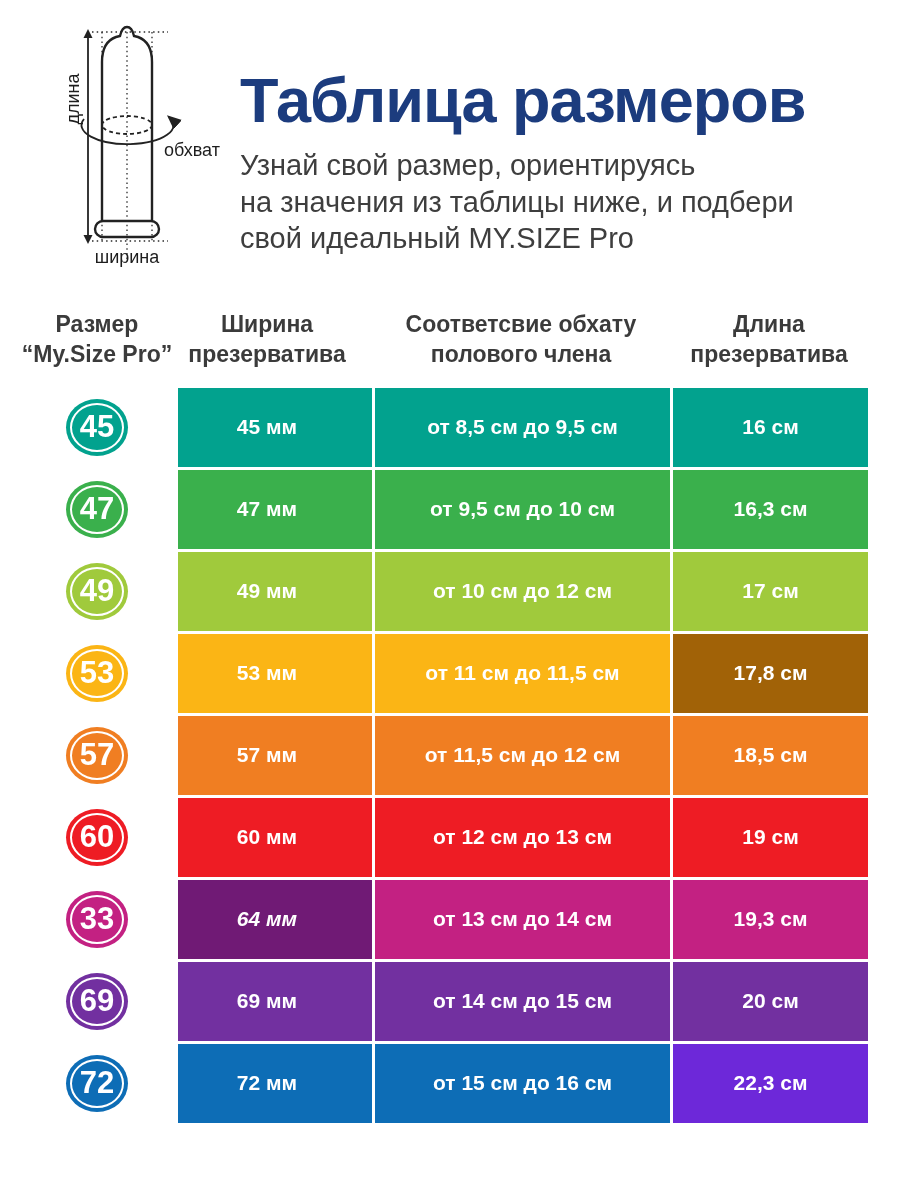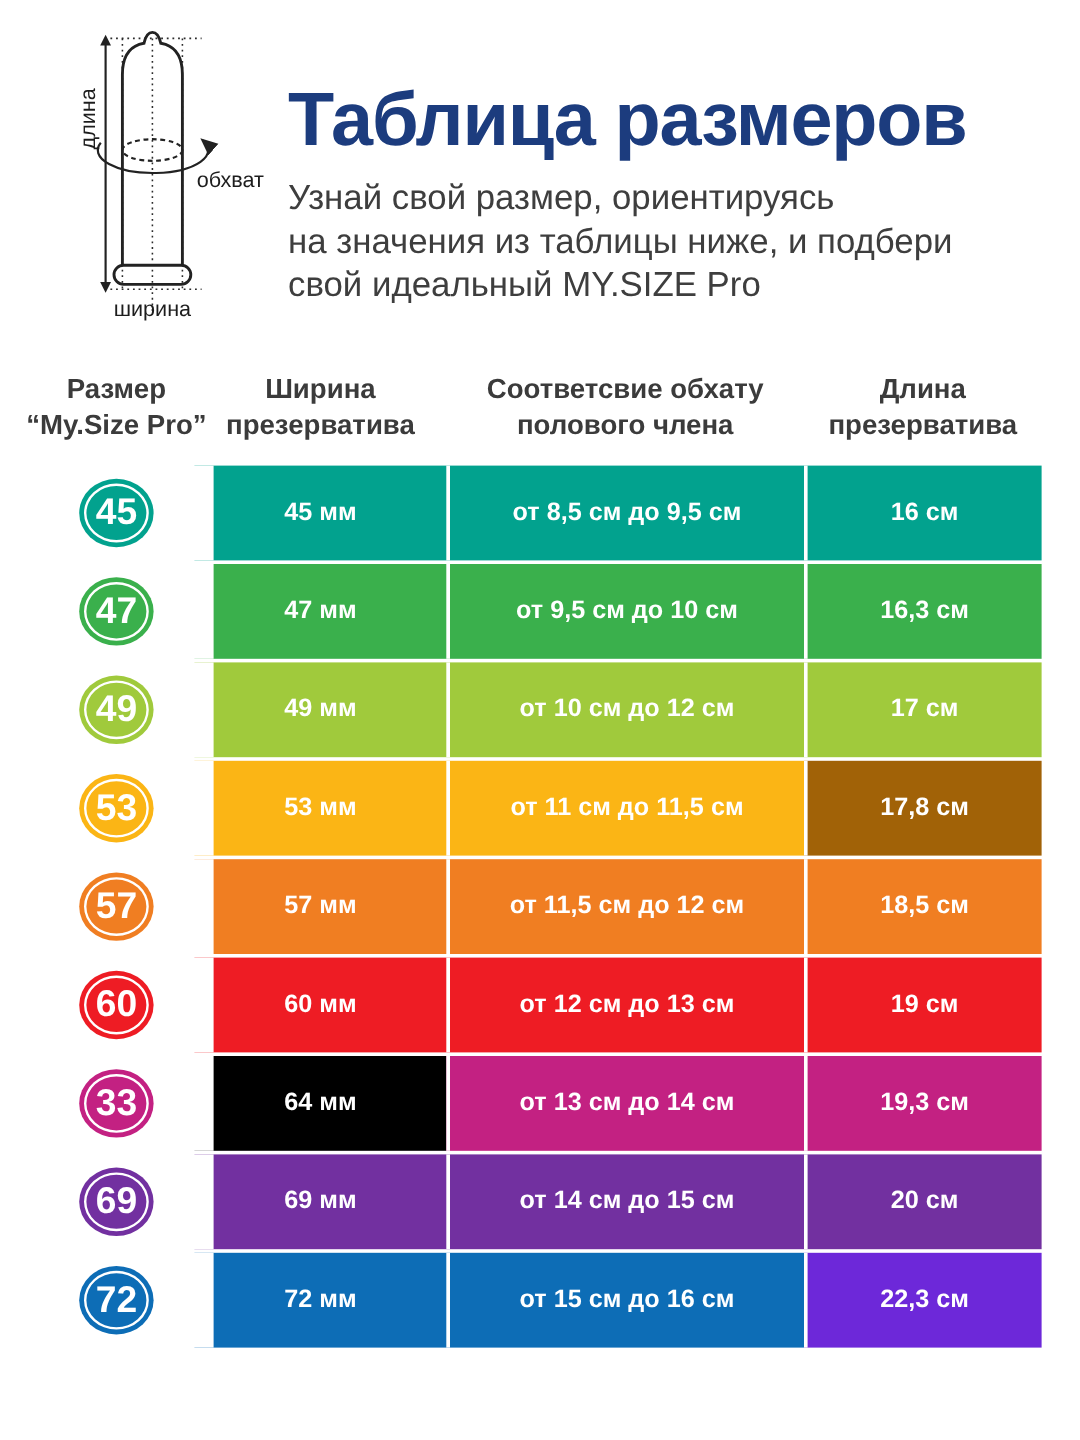--- a/index.html
+++ b/index.html
@@ -160,21 +160,21 @@
       </div>
     <div class="band" style="background: rgb(238, 28, 36);">60 мм</div>
     <div class="band" style="background: rgb(238, 28, 36);">от 12 см до 13 см</div>
     <div class="band" style="background: rgb(238, 28, 36);">19 см</div>
   </div>
 
   <div class="row">
     <div class="badge-cell">
         <div class="size-badge" style="background: rgb(195, 33, 130);">33</div>
       </div>
-    <div class="band" style="background: #000000;">64 мм</div>
+    <div class="band" style="background: #701a75; font-style: italic;">64 мм</div>
     <div class="band" style="background: rgb(195, 33, 130);">от 13 см до 14 см</div>
     <div class="band" style="background: rgb(195, 33, 130);">19,3 см</div>
   </div>
 
   <div class="row">
     <div class="badge-cell">
         <div class="size-badge" style="background: rgb(114, 48, 160);">69</div>
       </div>
     <div class="band" style="background: rgb(114, 48, 160);">69 мм</div>
     <div class="band" style="background: rgb(114, 48, 160);">от 14 см до 15 см</div>

